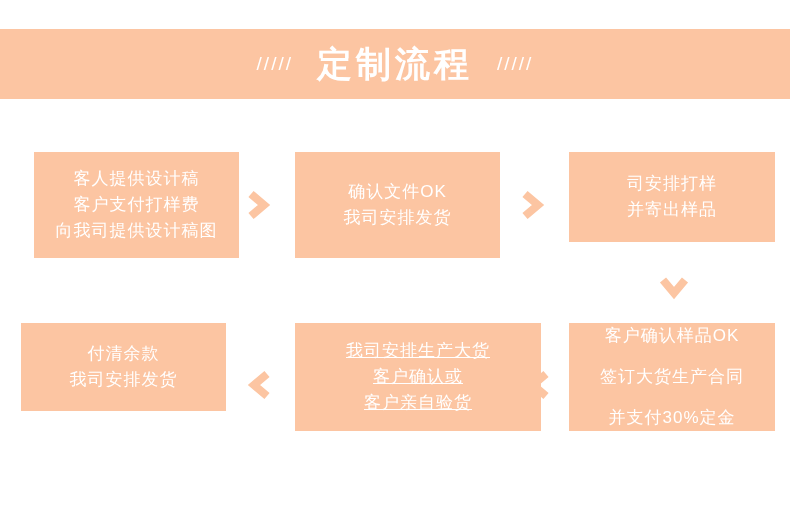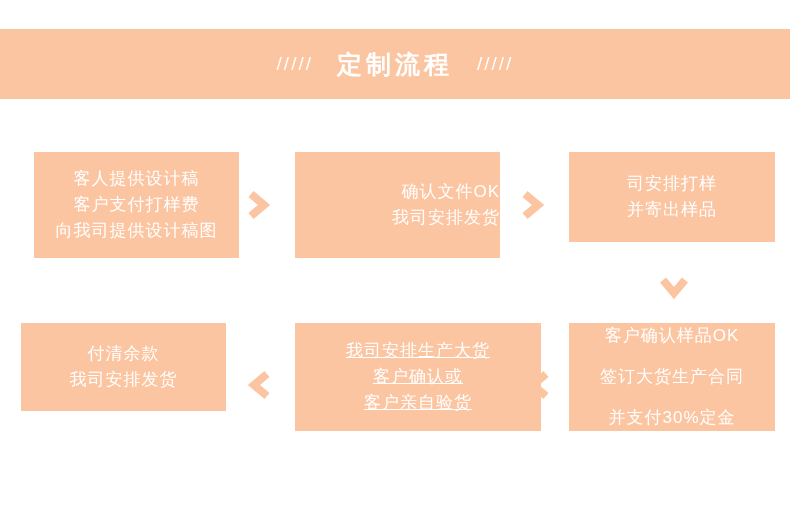--- a/index.html
+++ b/index.html
@@ -25,42 +25,42 @@
     justify-content: center;
     gap: 24px;
     color: #ffffff;
   }
   .banner .slashes {
     font-size: 19px;
     letter-spacing: 2px;
     font-weight: 400;
   }
   .banner .title {
-    font-size: 25px;
+    font-size: 35px;
     font-weight: 700;
     letter-spacing: 4px;
     margin: 0;
   }
 
   
   .box {
     position: absolute;
     background: #fcc5a2;
     color: #ffffff;
     display: flex;
     flex-direction: column;
     align-items: center;
     justify-content: center;
     font-size: 17px;
     line-height: 26px;
     letter-spacing: 1px;
     text-align: center;
   }
   #box1 { left: 21px;  top: 152px; width: 205px; height: 106px; margin-left: 13px; }
-  #box2 { left: 295px; top: 152px; width: 205px; height: 106px; align-items: flex-end; }
+  #box2 { left: 295px; top: 152px; width: 205px; height: 106px; }
   #box3 { left: 569px; top: 152px; width: 206px; height: 90px; }
   #box4 { left: 569px; top: 323px; width: 206px; height: 108px; justify-content: space-between; }
   #box5 { left: 295px; top: 323px; width: 246px; height: 108px; text-decoration: underline; }
   #box6 { left: 21px;  top: 323px; width: 205px; height: 88px; }
 
   
   .arrow { position: absolute; }
   #arrow-r1 { left: 247px; top: 190px; }
   #arrow-r2 { left: 521px; top: 190px; }
   #arrow-d1 { left: 658px; top: 276px; }

